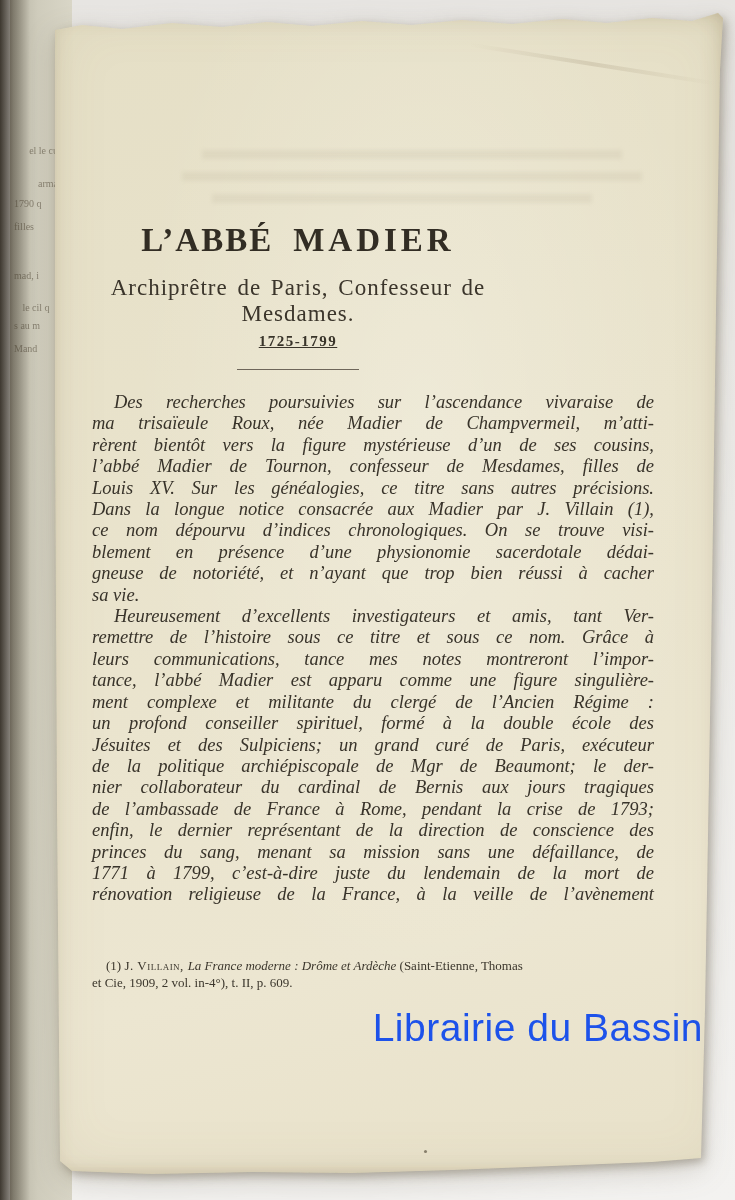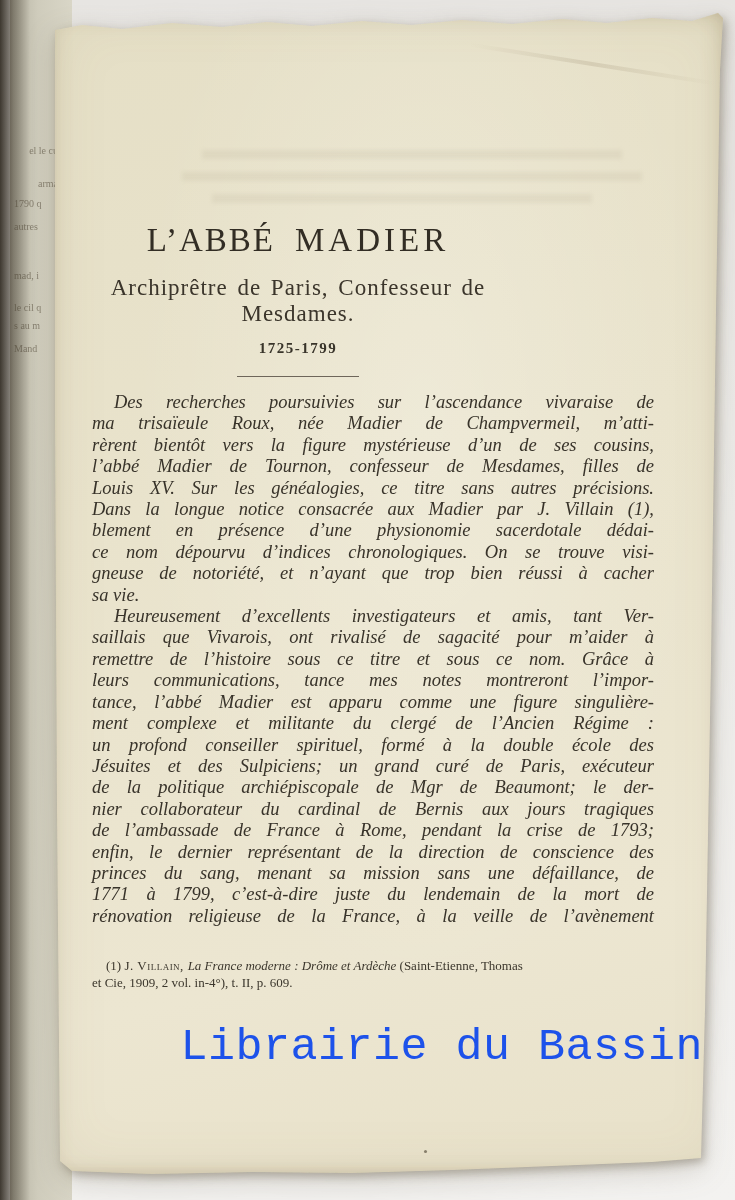--- a/index.html
+++ b/index.html
@@ -22,21 +22,21 @@
   .left-fragments {
     position:absolute; left:14px; top:145px; width:44px; overflow:hidden;
     font-size:10px; color:rgba(75,66,50,0.55); filter:blur(0.6px);
     line-height:11px;
   }
   .left-fragments div { margin-bottom:12px; white-space:nowrap; }
   .left-fragments div:nth-child(1){ margin-bottom:22px; text-align:right;}
   .left-fragments div:nth-child(2){ margin-bottom:9px; text-align:right;}
   .left-fragments div:nth-child(4){ margin-bottom:38px; }
   .left-fragments div:nth-child(5){ margin-bottom:21px; }
-  .left-fragments div:nth-child(6){ margin-bottom:7px; }
+  .left-fragments div:nth-child(6){ margin-bottom:7px;text-align:center; }
 
   
   .page-wrap { position:absolute; left:52px; top:10px; width:675px; height:1164px;
     filter:drop-shadow(3px 4px 5px rgba(100,90,70,0.40)) drop-shadow(0 8px 14px rgba(100,90,70,0.22));
   }
   .page {
     position:absolute; inset:0;
     background:
       radial-gradient(ellipse at 55% 35%, rgba(255,255,250,0.25) 0%, rgba(255,255,250,0) 55%),
       linear-gradient(168deg,#e5dfc6 0%,#e9e3cc 40%,#ece6d1 78%,#e8e1c9 100%);
@@ -63,58 +63,58 @@
     transform:rotate(9deg); pointer-events:none;
   }
   .ghost { position:absolute; background:rgba(150,140,108,0.10); filter:blur(2px); border-radius:2px; pointer-events:none; }
   .ghost1 { left:150px; top:140px; width:420px; height:9px; }
   .ghost2 { left:130px; top:162px; width:460px; height:9px; }
   .ghost3 { left:160px; top:184px; width:380px; height:9px; }
   .speck { position:absolute; left:372px; top:1140px; width:3px; height:3px; border-radius:50%; background:rgba(70,60,45,0.6); }
 
   
   .heading { position:absolute; left:0; top:212px; width:492px; text-align:center; color:#322d24; }
-  .title { font-size:33px; font-weight:normal; letter-spacing:2px; white-space:nowrap; }
+  .title { font-size:33px; font-weight:bold; letter-spacing:2px; white-space:nowrap; }
   .title .t2 { margin-left:20px; letter-spacing:4px; }
   .subtitle { margin-top:16px; font-size:23px; letter-spacing:1px; word-spacing:3px; color:#3b352b; }
-  .dates { margin-top:13px; font-size:15px; font-weight:bold; letter-spacing:1.5px; color:#39342a; }
+  .dates { margin-top:6px; font-size:15px; font-weight:bold; letter-spacing:1.5px; color:#39342a;text-decoration:underline; }
   .rule { width:122px; margin:19px auto 0; border-top:1.5px solid #6e665a; }
 
   
   .body-text {
     position:absolute; left:40px; top:382px; width:562px;
     font-size:18.5px; line-height:21.4px; color:#38332a;
   }
   .line { text-align:justify; text-align-last:justify;font-style:italic; }
   .para .line:first-child { text-indent:22px; }
   .para1 .line:last-child { text-align-last:left; }
 
   
   .footnote { position:absolute; left:40px; top:948px; width:562px; font-size:13px; line-height:16.5px; color:#3b362c; }
   .fn-line1 { text-indent:14px; }
   .fn-author { font-variant:small-caps; letter-spacing:0.5px; }
   .fn-italic { font-style:italic; }
 
   
   .watermark {
     position:absolute; right:24px; top:996px;
-    font-family:Liberation Mono, monospace;
-    font-size:45px; color:#1d52ea; letter-spacing:0.5px; white-space:nowrap;margin-top:16px;
+    font-family:Liberation Sans, sans-serif;
+    font-size:39px; color:#1d52ea; letter-spacing:0.5px; white-space:nowrap;
   }
 </style>
 </head>
 <body>
 
 <div class="under-page"></div>
 <div class="spine-shadow"></div>
 <div class="left-fragments">
     <div class="frag">el le cu</div>
     <div class="frag">arma</div>
     <div class="frag">1790 q</div>
-    <div class="frag">autres</div>
+    <div class="frag">filles</div>
     <div class="frag">mad, i</div>
     <div class="frag">le cil q</div>
     <div class="frag">s au m</div>
     <div class="frag">Mand</div>
   </div>
 
 <div class="page-wrap">
   <div class="page">
 
     <div class="crease"></div>
@@ -131,28 +131,27 @@
     </div>
 
     <div class="body-text">
       <div class="para para1">
           <div class="line">Des recherches poursuivies sur l’ascendance vivaraise de</div>
           <div class="line">ma trisaïeule Roux, née Madier de Champvermeil, m’atti-</div>
           <div class="line">rèrent bientôt vers la figure mystérieuse d’un de ses cousins,</div>
           <div class="line">l’abbé Madier de Tournon, confesseur de Mesdames, filles de</div>
           <div class="line">Louis XV. Sur les généalogies, ce titre sans autres précisions.</div>
           <div class="line">Dans la longue notice consacrée aux Madier par J. Villain (1),</div>
+          <div class="line">ce nom dépourvu d’indices chronologiques. On se trouve visi-</div>
           <div class="line">blement en présence d’une physionomie sacerdotale dédai-</div>
-          <div class="line">ce nom dépourvu d’indices chronologiques. On se trouve visi-</div>
           <div class="line">gneuse de notoriété, et n’ayant que trop bien réussi à cacher</div>
           <div class="line">sa vie.</div>
         </div>
       <div class="para para2">
           <div class="line">Heureusement d’excellents investigateurs et amis, tant Ver-</div>
-          <div class="line">saillais que Vivarois, ont rivalisé de sagacité pour m’aider à</div>
           <div class="line">remettre de l’histoire sous ce titre et sous ce nom. Grâce à</div>
           <div class="line">leurs communications, tance mes notes montreront l’impor-</div>
           <div class="line">tance, l’abbé Madier est apparu comme une figure singulière-</div>
           <div class="line">ment complexe et militante du clergé de l’Ancien Régime :</div>
           <div class="line">un profond conseiller spirituel, formé à la double école des</div>
           <div class="line">Jésuites et des Sulpiciens; un grand curé de Paris, exécuteur</div>
           <div class="line">de la politique archiépiscopale de Mgr de Beaumont; le der-</div>
           <div class="line">nier collaborateur du cardinal de Bernis aux jours tragiques</div>
           <div class="line">de l’ambassade de France à Rome, pendant la crise de 1793;</div>
           <div class="line">enfin, le dernier représentant de la direction de conscience des</div>

